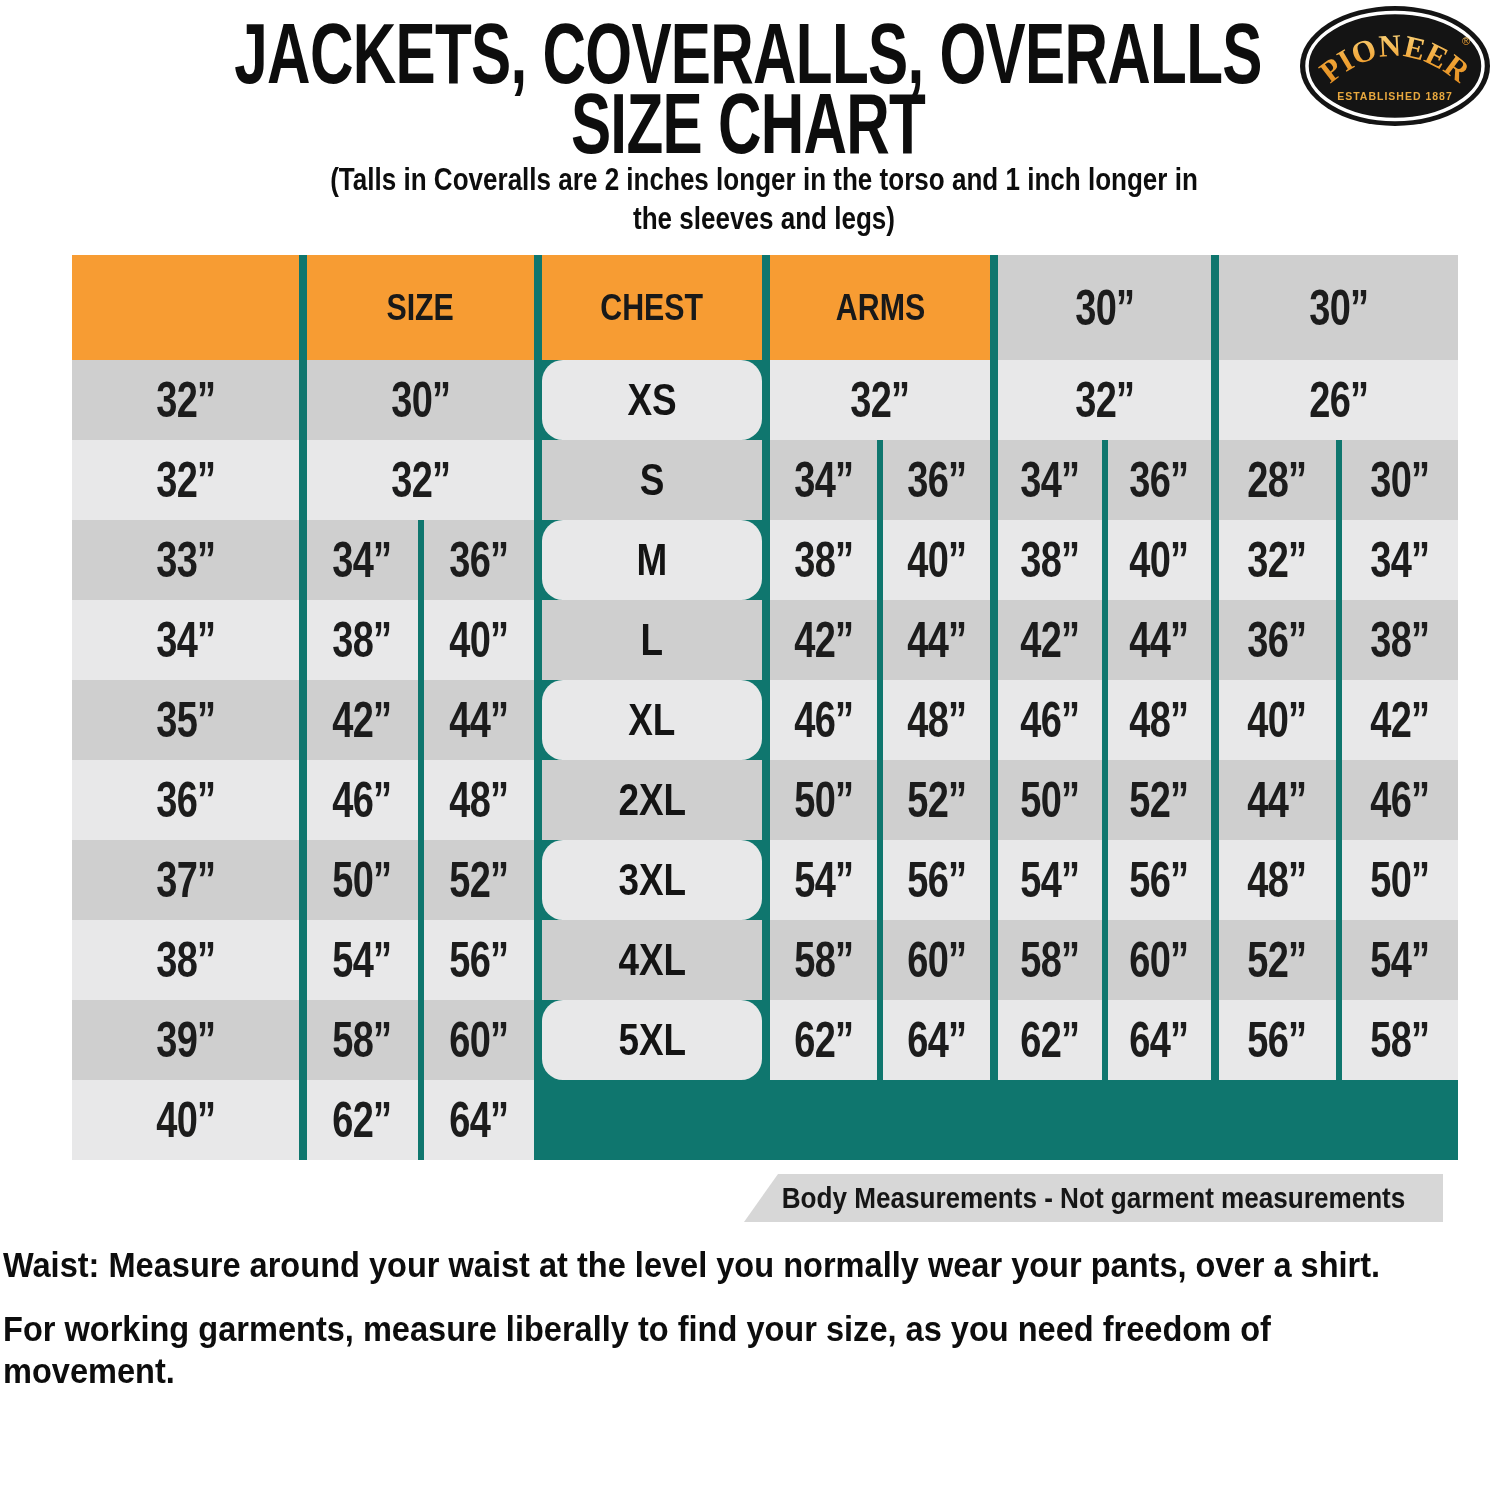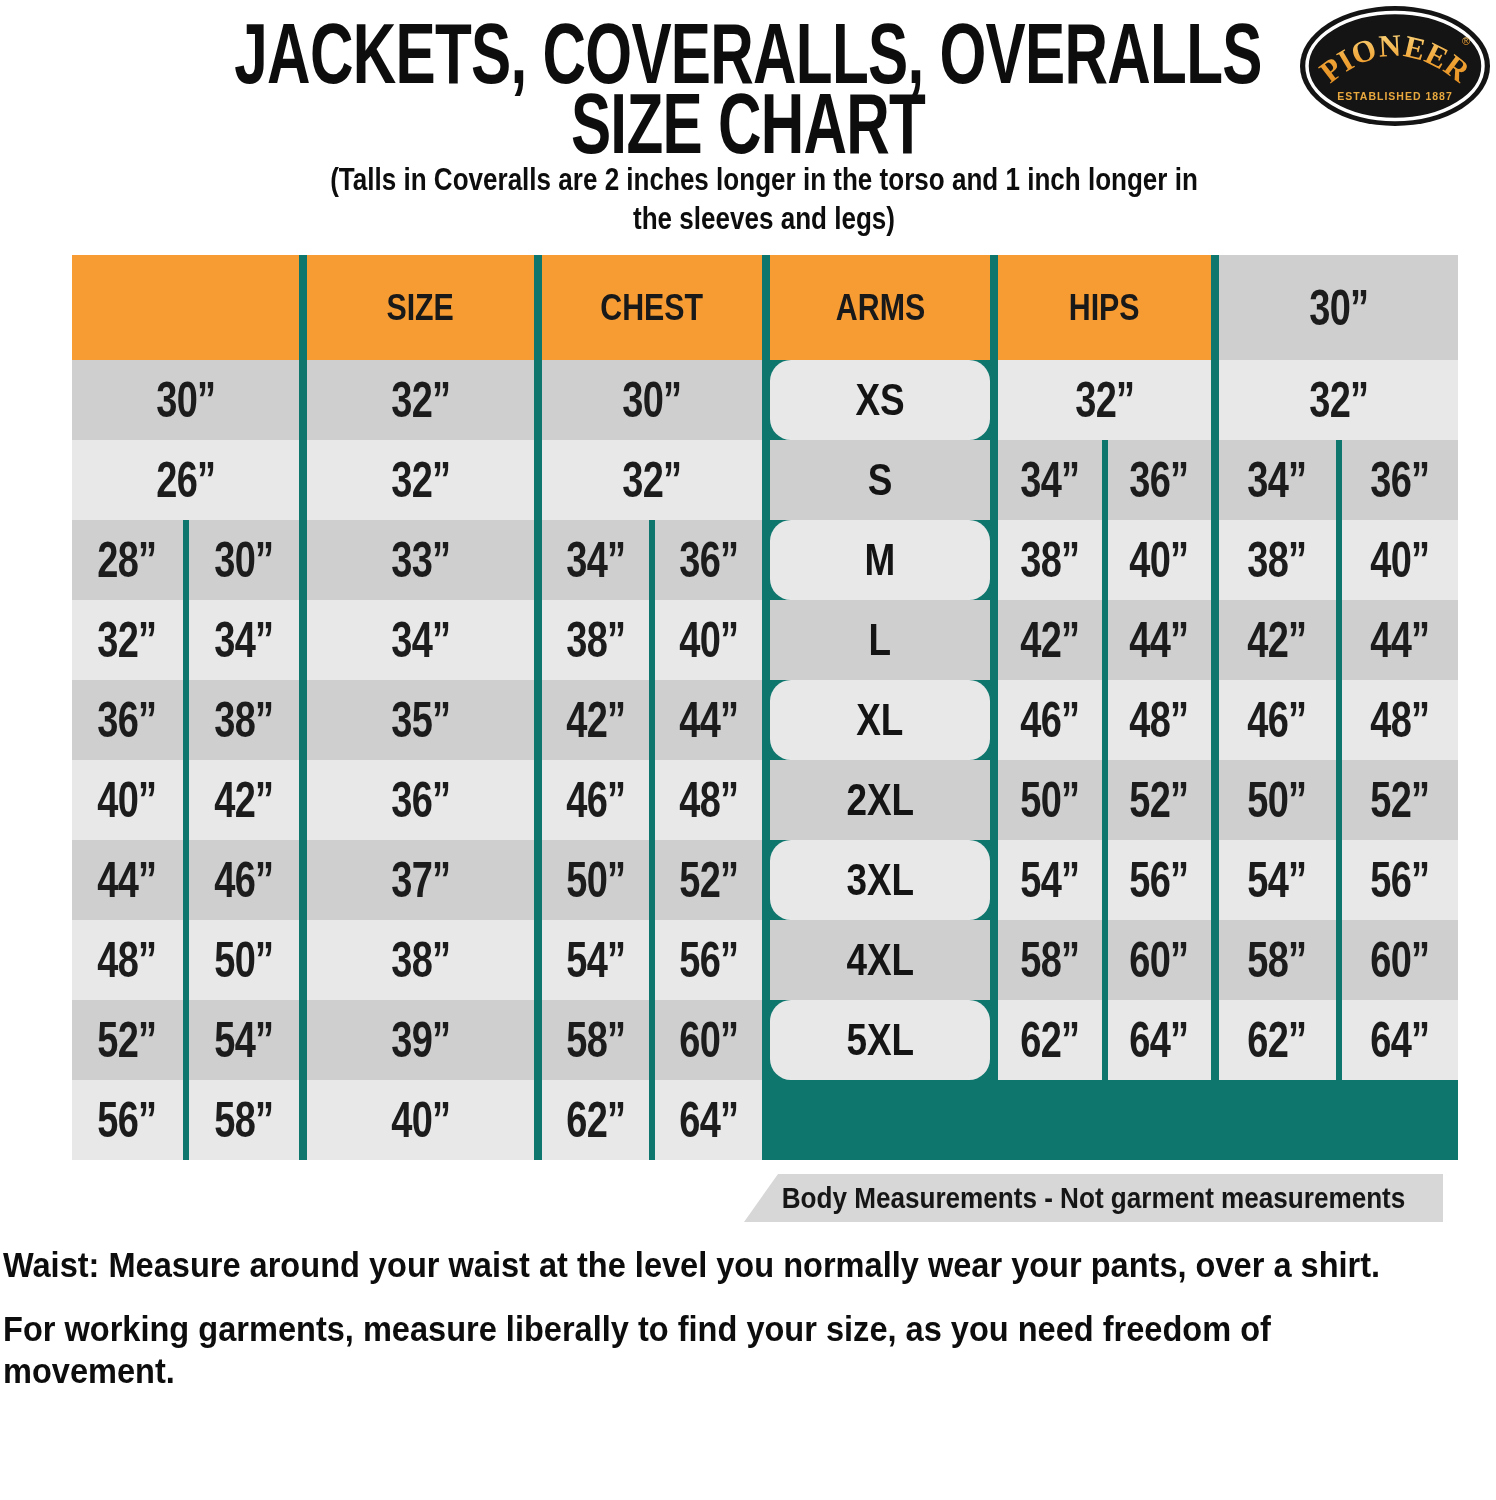--- a/index.html
+++ b/index.html
@@ -105,23 +105,20 @@
   <div class="cell hcell"></div>
   <div class="cell hcell">
       <span class="hl">SIZE</span>
     </div>
   <div class="cell hcell">
       <span class="hl">CHEST</span>
     </div>
   <div class="cell hcell">
       <span class="hl">ARMS</span>
     </div>
-  <div class="cell hcell">
-      <span class="hl">HIPS</span>
-    </div>
 
     <div class="cell grp">
       <div class="half dark">
         <span class="cv">30”</span>
       </div>
     </div>
     <div class="cell grp">
       <div class="half dark">
         <span class="cv">30”</span>
       </div>

